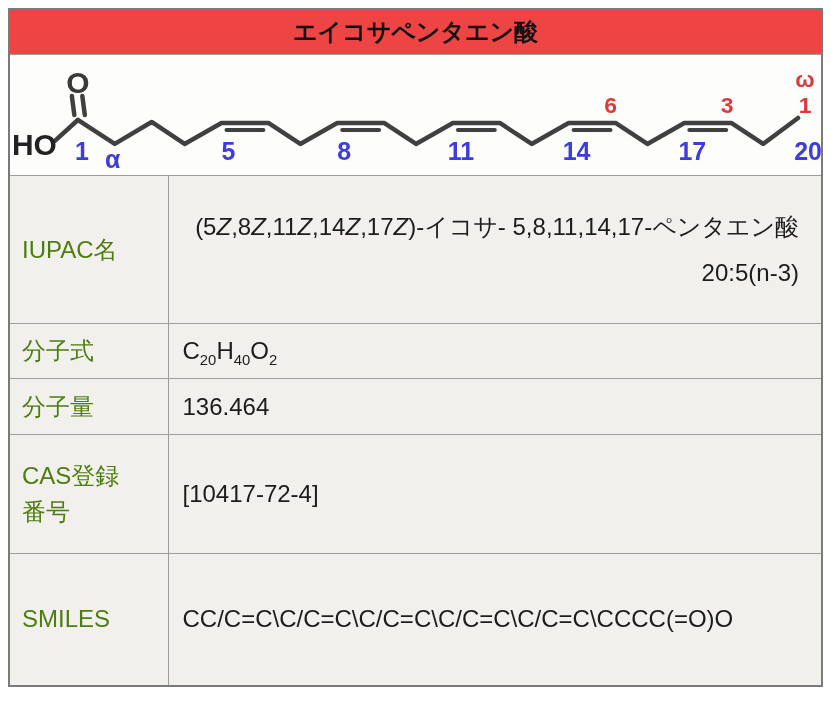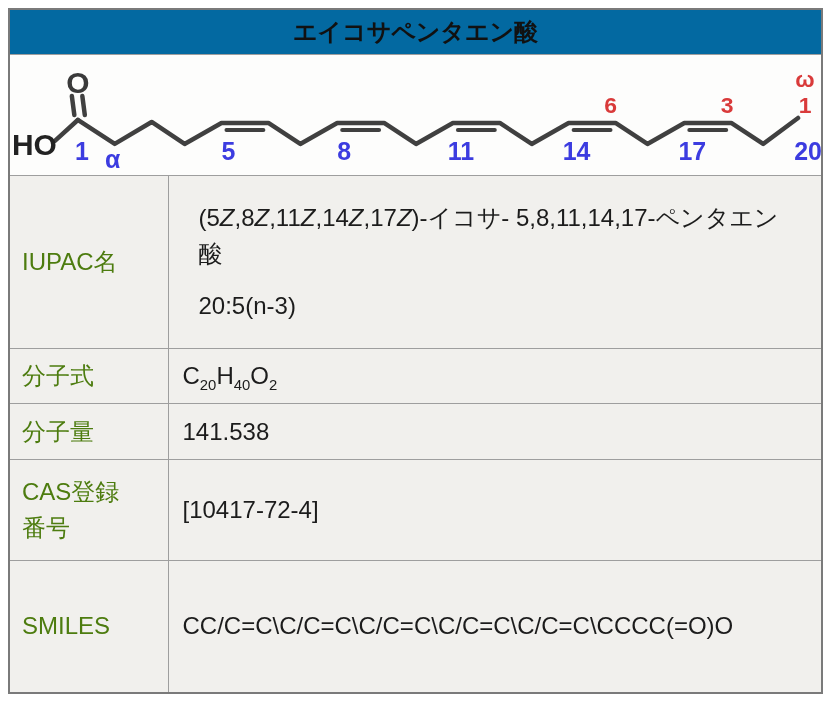--- a/index.html
+++ b/index.html
@@ -9,41 +9,41 @@
     width:815px;border-collapse:collapse;table-layout:fixed;
     border:2px solid #7a7a7a;background:#f1f0ed;
   }
   table.chembox td,table.chembox th{
     border:1px solid #9e9e9e;
     font-size:24px;line-height:1.5;vertical-align:middle;
     box-sizing:border-box;
   }
   col.c1{width:159px;}
   th.hdr{
-    height:44px;background:#0369a1;color:#111111;
+    height:44px;background:#ef4444;color:#111111;
     font-size:25px;font-weight:bold;text-align:center;
     border-bottom:2px solid #6f6f6f;padding:4px 19px;
   }
   td.structure-cell{background:#fdfdfc;height:121px;padding:0;}
   td.lbl{
     color:#4d7c0f;background:#f1f0ed;
     padding:6px 28px 6px 12px;text-align:left;
   }
   td.val{
     background:#f1f0ed;color:#1c1c1c;
     padding:8px 14px 8px 14px;word-break:break-all;
   }
   td.val sub{font-size:0.62em;line-height:0;}
   td.val i{font-style:italic;}
-  .val-block{margin:16px;}
+  .val-block{margin:8px;text-align:right;}
   .val-block + .val-block{margin-top:10px;}
   tr.r-iupac{height:148px;}
   tr.r-formula{height:55px;}
   tr.r-mass{height:56px;}
-  tr.r-cas{height:101px;margin-left:25px;}
+  tr.r-cas{height:119px;margin-left:25px;}
   tr.r-melt{height:55px;}
   tr.r-smiles{height:132px;}
   svg.skeletal{display:block;width:100%;height:119px;}
   svg.skeletal text{font-family:"Liberation Sans","DejaVu Sans",sans-serif;font-weight:bold;}
 </style>
 </head>
 <body>
 
 <div class="wrap">
   <table class="chembox">
@@ -103,21 +103,21 @@
       </td>
     </tr>
 
     <tr class="r-formula">
       <td class="lbl">分子式</td>
       <td class="val"><span>C</span><sub>20</sub><span>H</span><sub>40</sub><span>O</span><sub>2</sub></td>
     </tr>
 
     <tr class="r-mass">
       <td class="lbl">分子量</td>
-      <td class="val">141.538</td>
+      <td class="val">136.464</td>
     </tr>
 
     <tr class="r-cas">
       <td class="lbl">CAS登録番号</td>
       <td class="val">[10417-72-4]</td>
     </tr>
 
 
     <tr class="r-smiles">
       <td class="lbl">SMILES</td>

